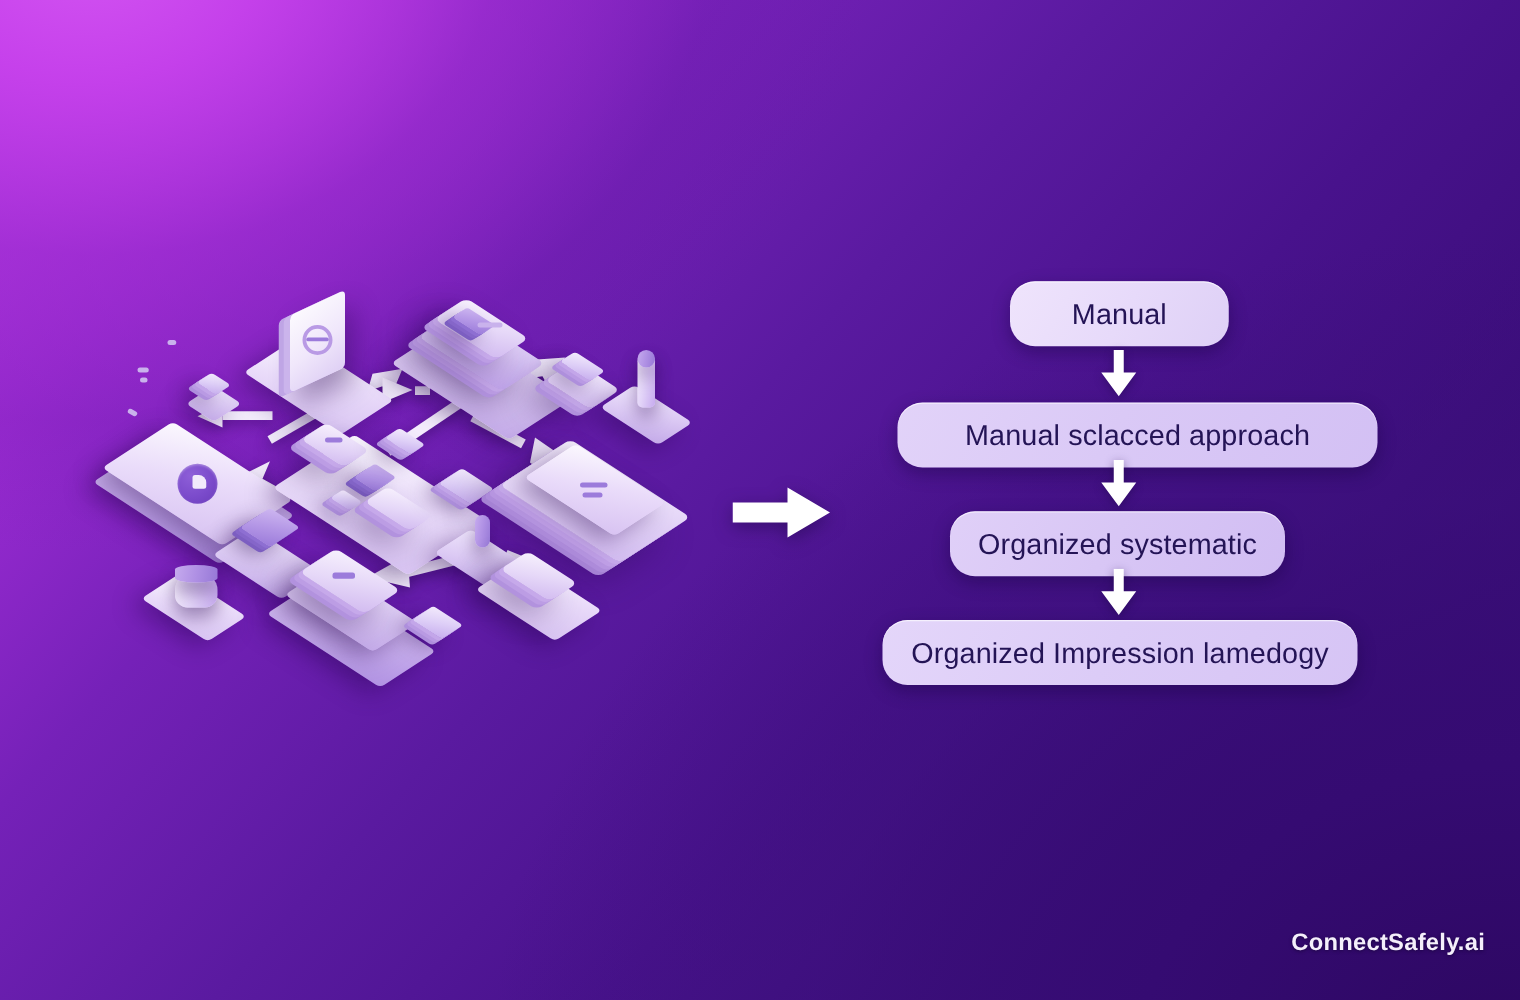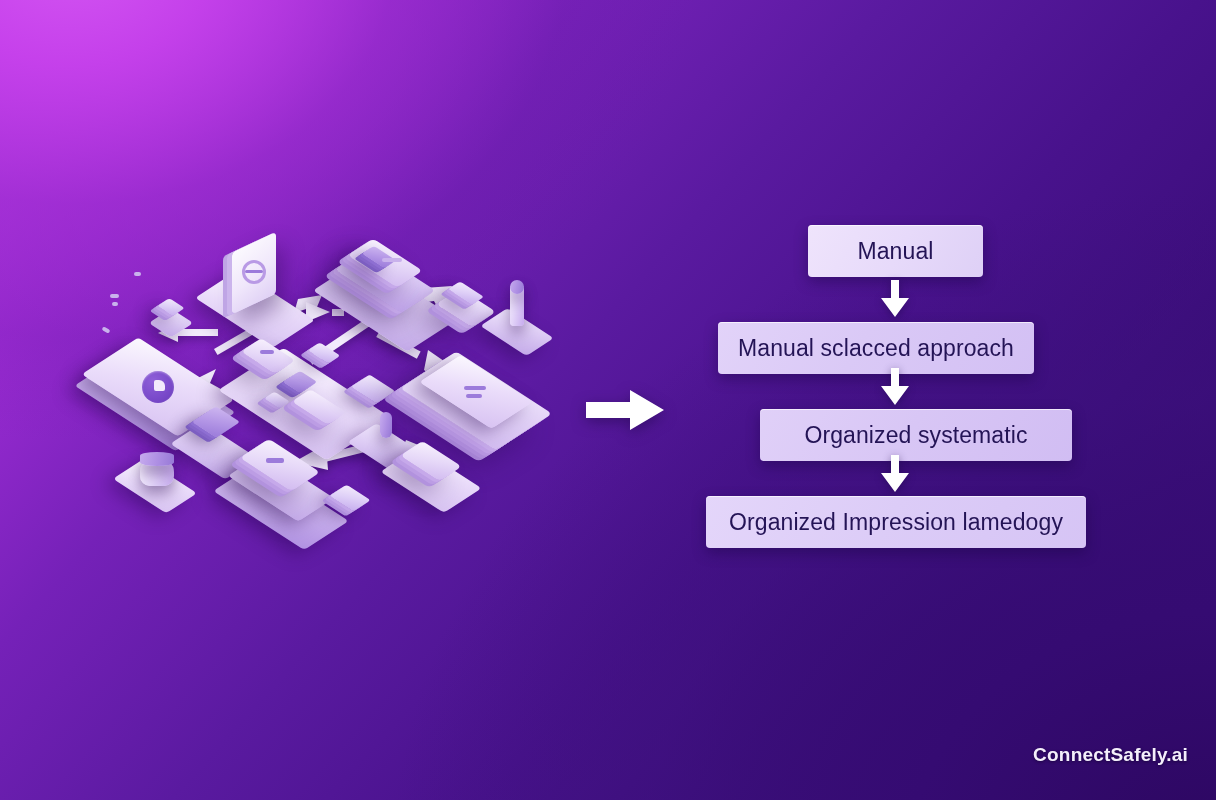--- a/index.html
+++ b/index.html
@@ -119,37 +119,37 @@
   #flowchart {
     position:absolute;
     left:690px; top:210px;
     width:410px; height:340px;
   }
   .fbox {
     position:absolute;
     display:flex;
     align-items:center;
     justify-content:center;
-    border-radius:4px;
+    border-radius:20px;
     color:#241456;
     font-size:23px;
     letter-spacing:0.1px;
     white-space:nowrap;
     box-shadow:0 5px 14px rgba(25,4,64,0.42), inset 0 1px 0 rgba(255,255,255,0.65);
   }
   .fbox.b1 {
     left:118px; top:15px; width:175px; height:52px;
     background:linear-gradient(120deg,#EFE4FC 0%,#E7DAFA 52%,#DED0F6 100%);
   }
   .fbox.b2 {
-    left:28px; top:112px; width:316px; height:52px;
+    left:28px; top:112px; width:384px; height:52px;
     background:linear-gradient(120deg,#E2D3F9 0%,#DAC9F6 45%,#D3C0F4 100%);
   }
   .fbox.b3 {
-    left:70px; top:199px; width:312px; height:52px;
+    left:70px; top:199px; width:268px; height:52px;
     background:linear-gradient(120deg,#E0D0F8 0%,#D8C6F5 48%,#D1BDF3 100%);
   }
   .fbox.b4 {
     left:16px; top:286px; width:380px; height:52px;
     background:linear-gradient(120deg,#E4D6FA 0%,#DCCCF7 48%,#D6C4F5 100%);
   }
   .farrow {
     position:absolute;
     left:190px;
     width:30px; height:38px;

